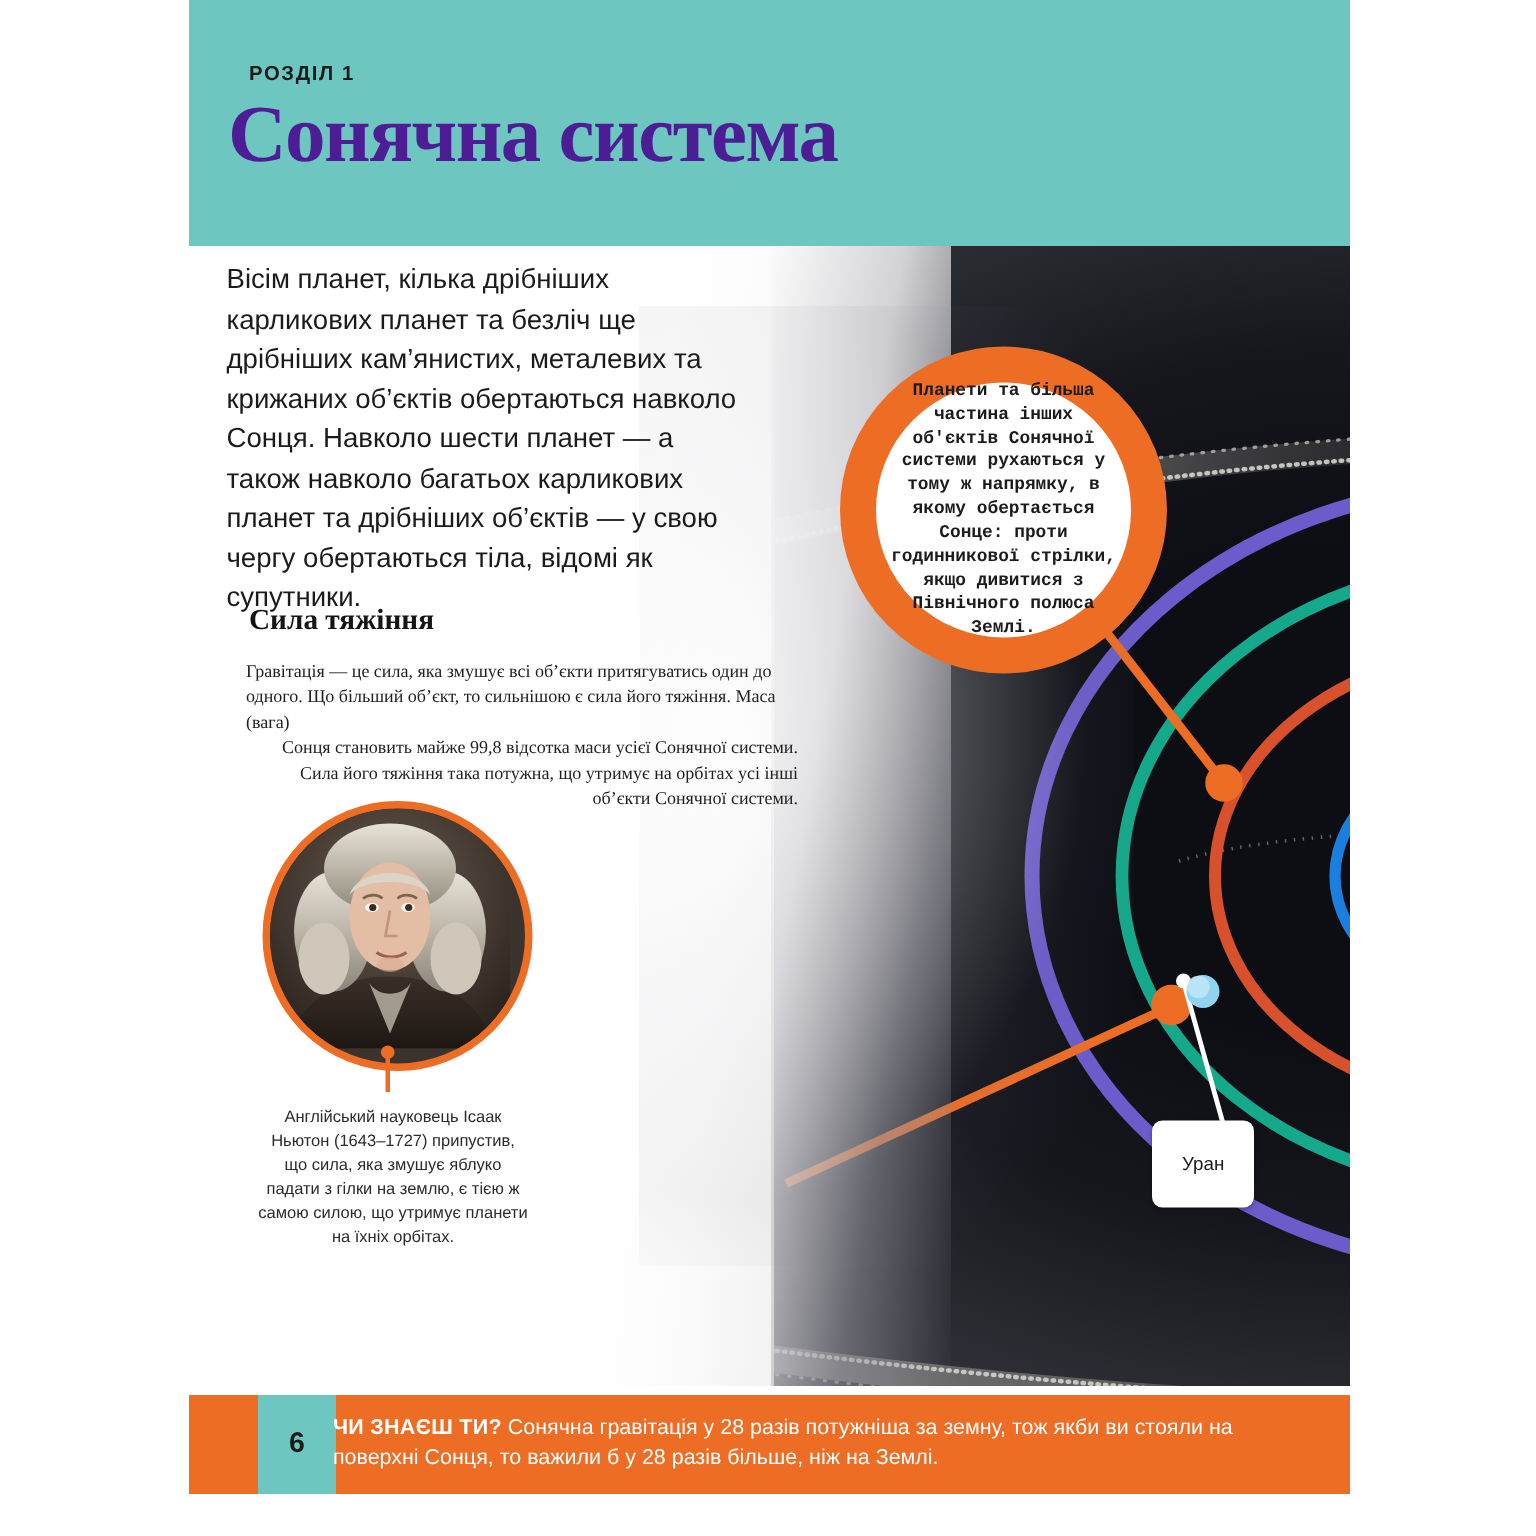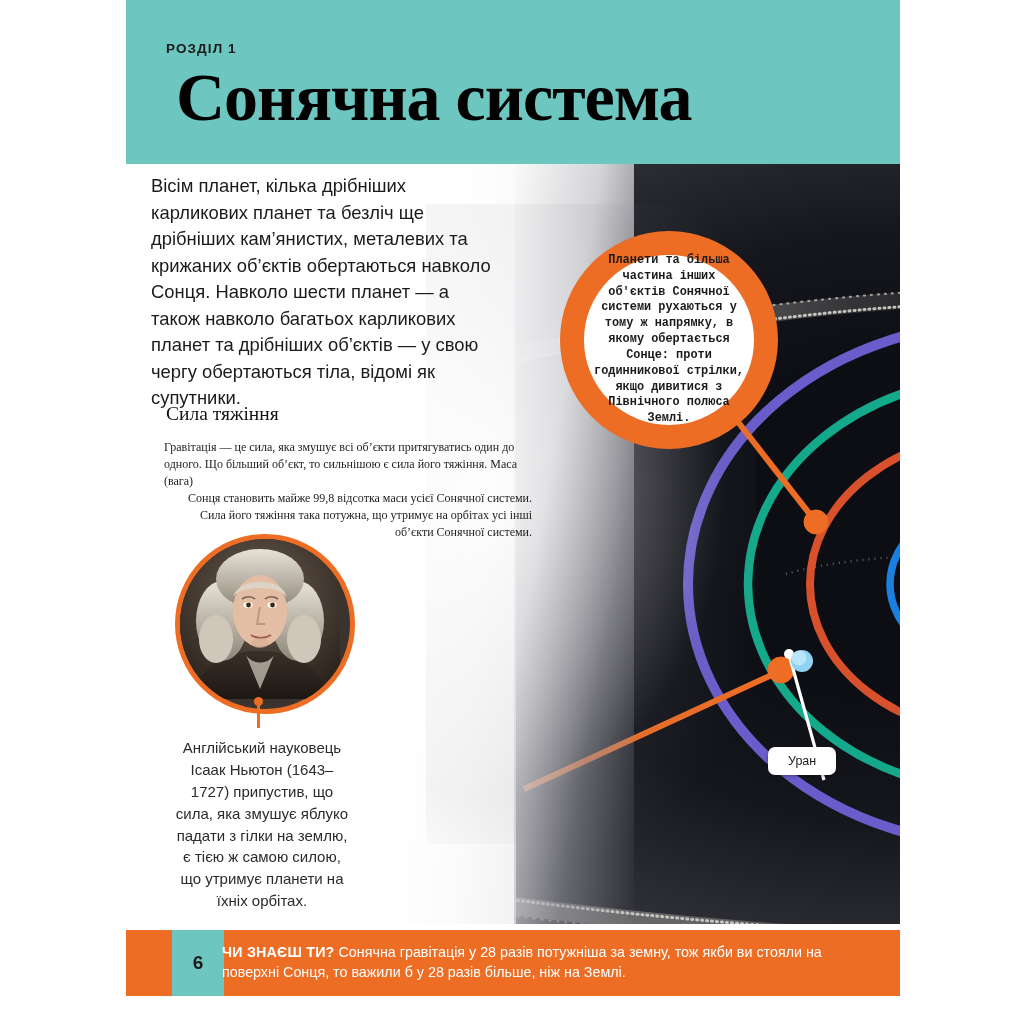--- a/index.html
+++ b/index.html
@@ -19,24 +19,24 @@
   .header{
     position:absolute; left:0; top:0; width:774px; height:164px;
     background:#6ec6c1;
   }
   .chapter-label{
     position:absolute; left:40px; top:41px;
     font-size:13.5px; font-weight:bold; letter-spacing:1.1px;
     color:#1b1b1b;
   }
   .chapter-title{
-    position:absolute; left:50px; top:58px;
+    position:absolute; left:26px; top:58px;
     font-family:"Liberation Serif", serif;
-    font-size:68px; font-weight:bold; letter-spacing:-1px;
-    color:#000000; white-space:nowrap;
+    font-size:54px; font-weight:bold; letter-spacing:-1px;
+    color:#4c1d95; white-space:nowrap;
   }
 
   
   .space{
     position:absolute; left:0; top:164px; width:774px; height:760px;
     overflow:hidden;
     background:
       radial-gradient(ellipse 700px 540px at 100% 48%, #0d0e14 0%, #0d0e14 30%, #16161d 55%, #2a2a31 75%, #40404a 100%),
       linear-gradient(100deg,#f0f0f0 0%, #e3e3e3 18%, #c9c9cc 30%, #8d8d93 45%, #4b4b53 62%, #23232b 78%, #14141a 100%);
   }
@@ -88,51 +88,51 @@
   .portrait-dot{
     position:absolute; left:128px; top:533px; width:9px; height:9px;
     border-radius:50%; background:#ee6d25;
   }
   .portrait-stem{
     position:absolute; left:131px; top:540px; width:3px; height:24px;
     background:#ee6d25;
   }
   .caption{
     position:absolute; left:46px; top:573px; width:180px;
-    font-size:15px; line-height:1.46; text-align:center; color:#2b2b2b;
+    font-size:11px; line-height:1.46; text-align:center; color:#2b2b2b;
   }
 
   
   .intro{
     position:absolute; left:25px; top:9px; width:345px;
     font-family:Liberation Sans, sans-serif;
     font-size:18.4px; line-height:1.44; color:#1b1b1b;
   }
   .sec-head{
     position:absolute; left:40px; top:239px;
     font-family:"Liberation Serif", serif;
-    font-size:19.5px; font-weight:normal; color:#141414;
+    font-size:19.5px; font-weight:bold; color:#141414;
   }
   .body-text{
     position:absolute; left:38px; top:275px; width:368px;
     font-family:"Liberation Serif", serif;
     font-size:12px; line-height:1.41; color:#1e1e1e;
   }
   .body-text p{margin:0;}
   .ragged{text-align:right;}
   .shape-l{
     float:left; width:0; height:240px;
     shape-outside:circle(95px at 0px 120px);
   }
 
   
   .tag{
     position:absolute; left:642px; top:583px;
     background:#ffffff; border-radius:7px;
-    padding:7px 20px;
+    padding:22px 20px;
     font-size:12.5px; color:#1b1b1b;
     box-shadow:0 1px 3px rgba(0,0,0,.35);
   }
 
   
   .footer{
     position:absolute; left:0; top:930px; width:774px; height:66px;
     background:#ee6d25;
   }
   .pagebox{

